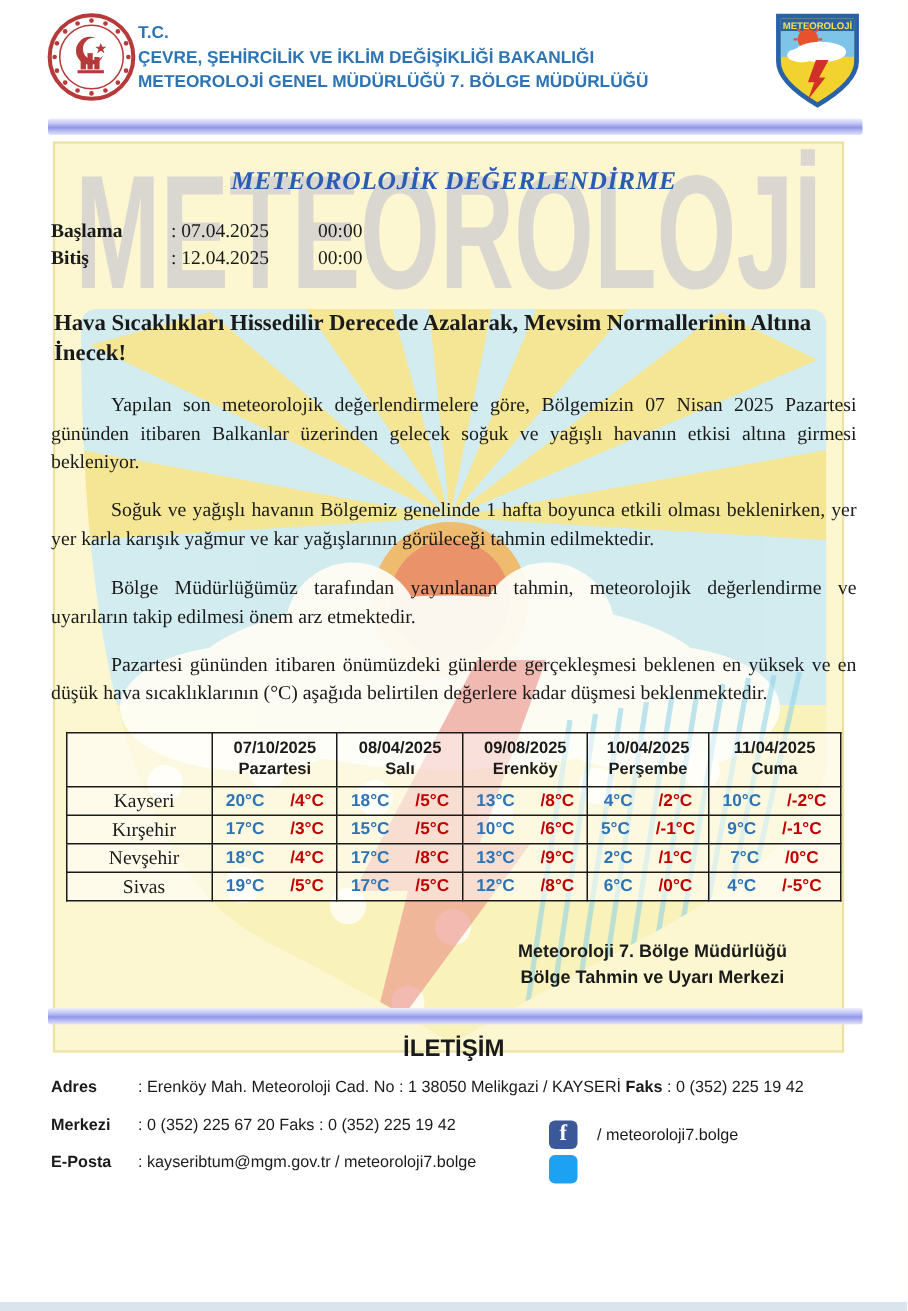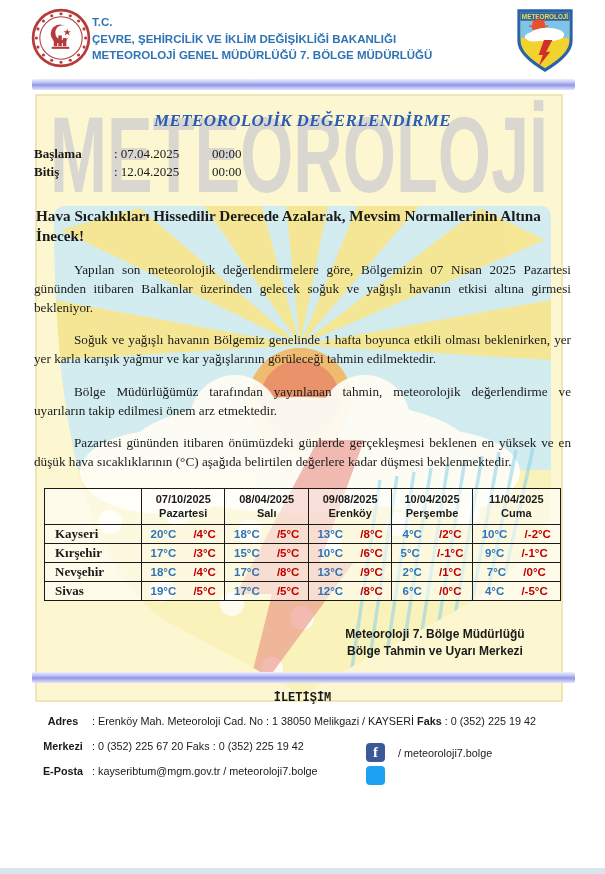--- a/index.html
+++ b/index.html
@@ -26,38 +26,38 @@
   .meta-right{margin-left:auto;}
   .b{font-weight:bold;}
   
   .headline{margin:25px 36px 0;text-align:left;font-size:15.2px;font-weight:bold;line-height:1.35;}
   .body-par{margin:13px 34px 0;font-size:13.2px;line-height:1.45;text-align:justify;text-indent:40px;}
   
   table.forecast{border-collapse:collapse;margin:17px auto 0;width:517px;background:rgba(255,255,255,.55);}
   table.forecast th,table.forecast td{border:1.2px solid #1a1a1a;}
   table.forecast thead th{font-family:"Liberation Sans","DejaVu Sans",sans-serif;
       font-weight:bold;font-size:11px;line-height:1.3;padding:3px 0;}
-  table.forecast th.city{font-size:13px;font-weight:bold;text-align:left;padding:1px 4px 1px 10px;
+  table.forecast th.city{font-size:13px;font-weight:normal;text-align:center;padding:1px 4px 1px 10px;
       font-family:"Liberation Serif","DejaVu Serif",serif;}
   table.forecast td{font-family:"Liberation Sans","DejaVu Sans",sans-serif;font-weight:bold;
       font-size:11.5px;text-align:center;padding:2px 0;}
   table.forecast col.c0{width:97px;}
   .tmax{color:#2e74b5;}
   .tmin{color:#c00000;margin-left:14px;}
   
   .signature{width:240px;margin:25px 50px 0 auto;text-align:center;
              font-family:"Liberation Sans","DejaVu Sans",sans-serif;font-weight:bold;
              font-size:12px;line-height:1.4;}
   .bar2{margin-top:13px;}
-  .contact-head{margin-top:8px;text-align:center;font-family:Liberation Mono, monospace;
-                font-weight:bold;font-size:12px;}
+  .contact-head{margin-top:8px;text-align:center;font-family:Liberation Sans, sans-serif;
+                font-weight:bold;font-size:16px;}
   .contact{position:relative;margin:9px 30px 0 34px;
            font-family:"Liberation Sans","DejaVu Sans",sans-serif;font-size:10.8px;}
   .c-row{display:flex;margin-top:9px;line-height:1.45;}
-  .c-label{font-weight:bold;width:58px;flex:none;text-align:center;}
+  .c-label{font-weight:bold;width:58px;flex:none;}
   .socials{position:absolute;left:332px;top:27px;}
   .s-row{display:flex;align-items:center;height:23px;}
   .s-icon{width:19px;height:19px;border-radius:4px;flex:none;display:flex;
           align-items:center;justify-content:center;}
   .s-handle{margin-left:13px;text-align:right;}
   .fb{background:#3b5998;color:#fff;font-weight:bold;font-family:"Liberation Serif",serif;
       font-size:15px;line-height:19px;text-align:center;}
   .tw{background:#1da1f2;}
   .bottom-strip{position:absolute;left:0;right:0;bottom:0;height:6px;background:#d9e4ec;}
 </style>

